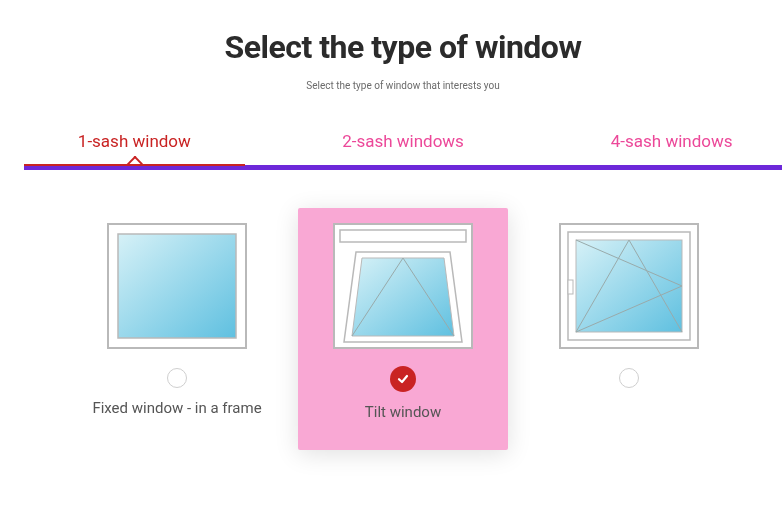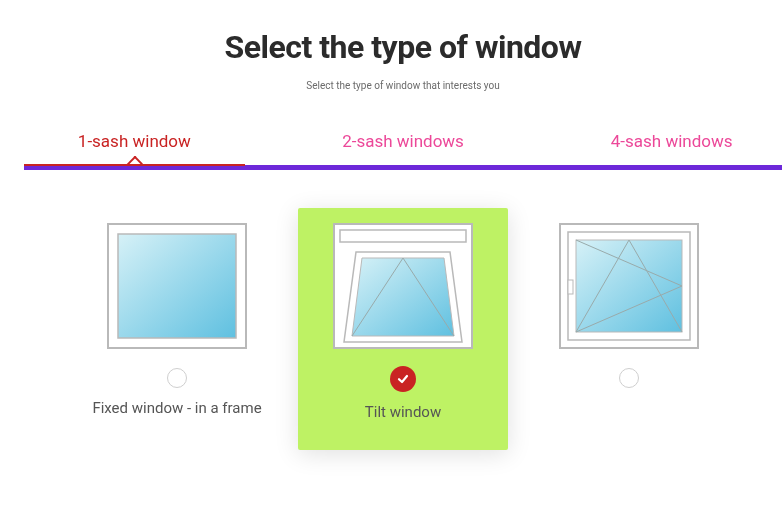--- a/index.html
+++ b/index.html
@@ -79,21 +79,21 @@
     padding: 0 12px;
   }
   .card {
     width: 210px;
     padding: 14px 12px 28px 12px;
     text-align: center;
     cursor: pointer;
     border-radius: 2px;
   }
   .card.selected {
-    background: #bef264;
+    background: #f9a8d4;
     box-shadow: 0 4px 24px rgba(0,0,0,0.12);
   }
   .win-frame {
     width: 142px; height: 128px;
     margin: 0 auto;
     position: relative;
   }
   .radio {
     width: 20px; height: 20px;
     border: 1.5px solid #cfcfcf;

